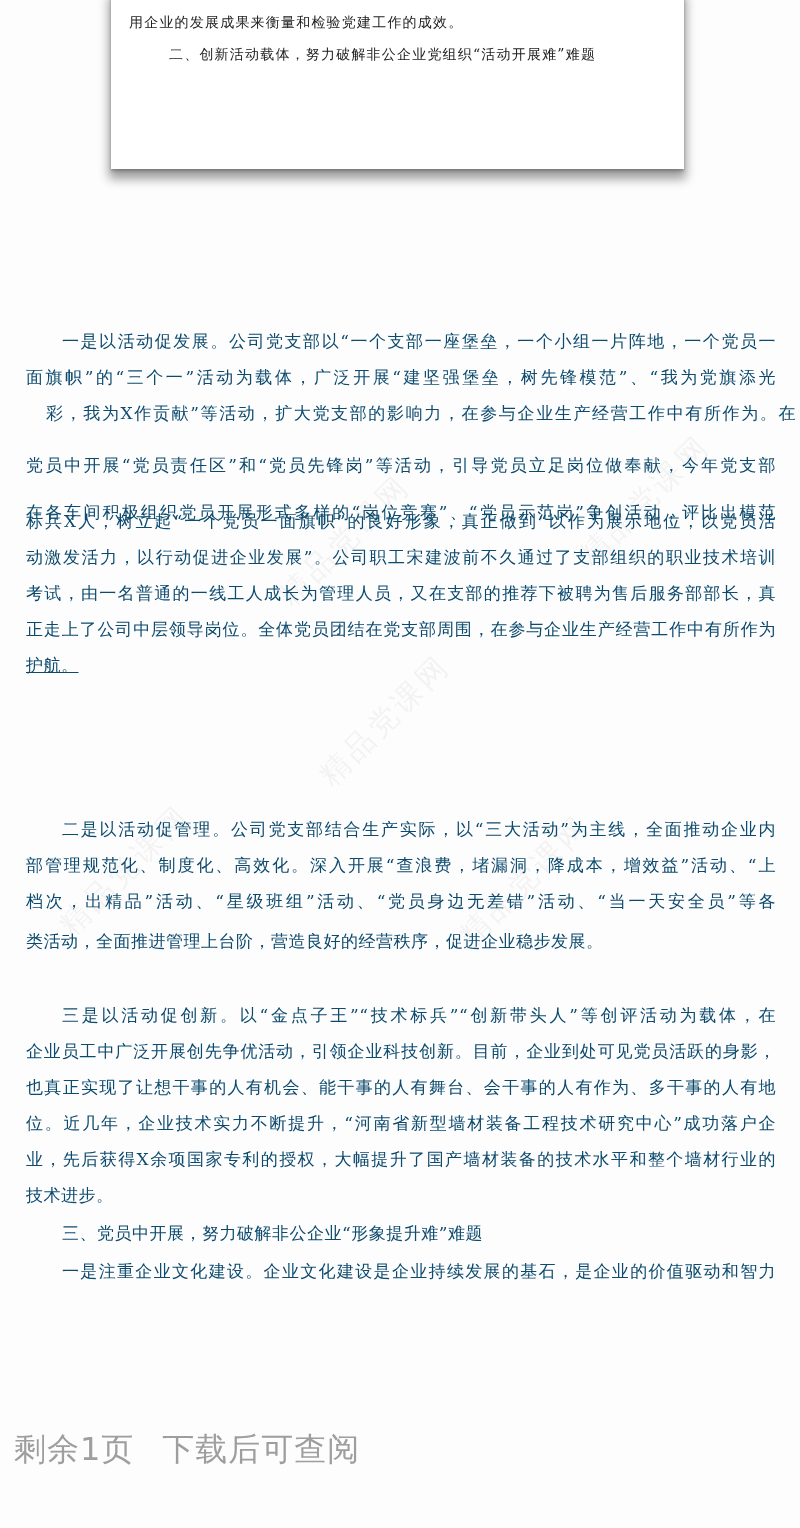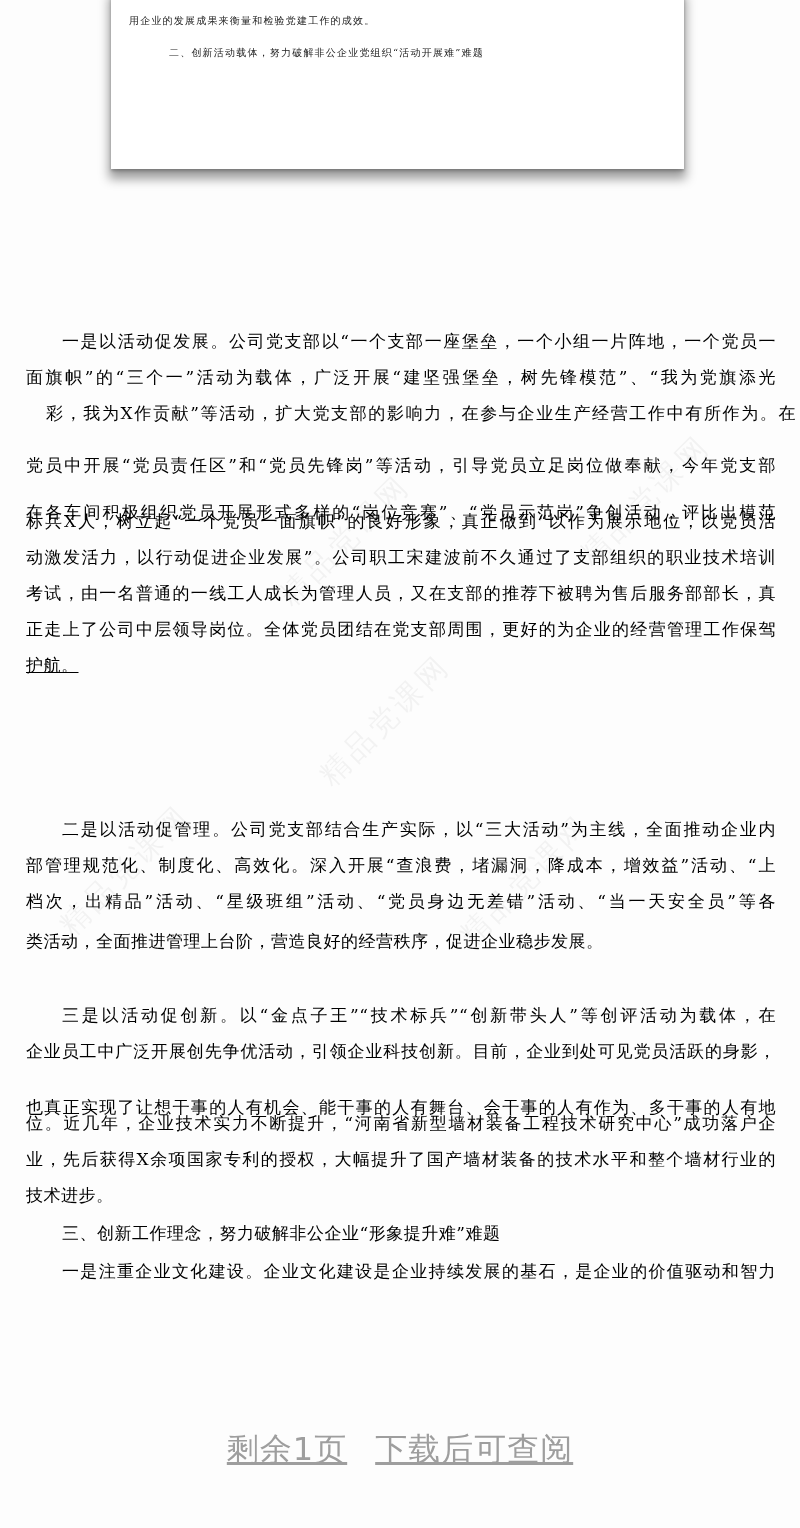--- a/index.html
+++ b/index.html
@@ -8,43 +8,43 @@
     background: #fdfdfd;
     font-family: "DejaVu Serif", "Liberation Serif", serif;
     color: #1a1a1a;
   }
   .prev-page {
     position: absolute; left: 111px; top: -10px; width: 573px; height: 179px;
     background: #ffffff;
     box-shadow: 0 8px 10px 2px rgba(0,0,0,0.38), 0 2px 3px rgba(0,0,0,0.25);
   }
   .prev-line {
-    position: absolute; font-size: 10px; white-space: nowrap; color: #222;
+    position: absolute; font-size: 14px; white-space: nowrap; color: #222;
     letter-spacing: 1.2px;
   }
   .body-text {
     position: absolute; left: 0; top: 0; width: 800px;
   }
   .line {
     position: absolute; left: 26px; width: 750px; height: 24px;
     font-size: 17px; line-height: 24px; white-space: nowrap;
     text-align: justify; text-align-last: justify;
-    letter-spacing: 0.5px; color: #000000;
+    letter-spacing: 0.5px; color: #0c4a6e;
   }
   .line.indent { left: 62px; width: 714px; }
   .line.last { text-align-last: left; }
   .watermark {
     position: absolute; font-family: "DejaVu Sans", "Liberation Sans", sans-serif;
     font-size: 30px; color: rgba(0,0,0,0.045); transform: rotate(-45deg);
     white-space: nowrap; letter-spacing: 4px; pointer-events: none;
   }
   .footer-text {
-    position: absolute; left: 0; top: 1428px; width: 800px; text-align: center;
+    position: absolute; left: 0; top: 1428px; width: 800px; 
     font-family: "DejaVu Sans", "Liberation Sans", sans-serif;
-    font-size: 32px; color: #9e9e9e; letter-spacing: 1px; text-decoration: underline;
+    font-size: 32px; color: #9e9e9e; letter-spacing: 1px;
   }
   .footer-text span { margin: 0 14px; }
 </style>
 </head>
 <body>
 
 <div class="prev-page">
   <div class="prev-line" style="left:18px; top:24px;">用企业的发展成果来衡量和检验党建工作的成效。</div>
   <div class="prev-line" style="left:58px; top:56px;">二、创新活动载体，努力破解非公企业党组织“活动开展难”难题</div>
 </div>
@@ -57,34 +57,34 @@
 
 <div class="body-text">
   <div class="line indent" style="top:329px;">一是以活动促发展。公司党支部以“一个支部一座堡垒，一个小组一片阵地，一个党员一</div>
   <div class="line" style="top:365px;">面旗帜”的“三个一”活动为载体，广泛开展“建坚强堡垒，树先锋模范”、“我为党旗添光</div>
   <div class="line" style="top:401px;margin-left:20px;">彩，我为X作贡献”等活动，扩大党支部的影响力，在参与企业生产经营工作中有所作为。在</div>
   <div class="line" style="top:437px;margin-top:16px;">党员中开展“党员责任区”和“党员先锋岗”等活动，引导党员立足岗位做奉献，今年党支部</div>
   <div class="line" style="top:473px;margin-top:27px;">在各车间积极组织党员开展形式多样的“岗位竞赛”、“党员示范岗”争创活动，评比出模范</div>
   <div class="line" style="top:509px;">标兵X人，树立起“一个党员一面旗帜”的良好形象，真正做到“以作为展示地位，以党员活</div>
   <div class="line" style="top:545px;">动激发活力，以行动促进企业发展”。公司职工宋建波前不久通过了支部组织的职业技术培训</div>
   <div class="line" style="top:581px;">考试，由一名普通的一线工人成长为管理人员，又在支部的推荐下被聘为售后服务部部长，真</div>
-  <div class="line" style="top:617px;">正走上了公司中层领导岗位。全体党员团结在党支部周围，更好的为企业的经营管理工作保驾</div>
+  <div class="line" style="top:617px;">正走上了公司中层领导岗位。全体党员团结在党支部周围，在参与企业生产经营工作中有所作为</div>
   <div class="line last" style="top:653px;text-decoration:underline;">护航。</div>
 
   <div class="line indent" style="top:817px;">二是以活动促管理。公司党支部结合生产实际，以“三大活动”为主线，全面推动企业内</div>
   <div class="line" style="top:853px;">部管理规范化、制度化、高效化。深入开展“查浪费，堵漏洞，降成本，增效益”活动、“上</div>
   <div class="line" style="top:889px;">档次，出精品”活动、“星级班组”活动、“党员身边无差错”活动、“当一天安全员”等各</div>
   <div class="line last" style="top:929px;">类活动，全面推进管理上台阶，营造良好的经营秩序，促进企业稳步发展。</div>
 
   <div class="line indent" style="top:1003px;">三是以活动促创新。以“金点子王”“技术标兵”“创新带头人”等创评活动为载体，在</div>
   <div class="line" style="top:1039px;">企业员工中广泛开展创先争优活动，引领企业科技创新。目前，企业到处可见党员活跃的身影，</div>
-  <div class="line" style="top:1075px;margin-top:20px;">也真正实现了让想干事的人有机会、能干事的人有舞台、会干事的人有作为、多干事的人有地</div>
+  <div class="line" style="top:1075px;">也真正实现了让想干事的人有机会、能干事的人有舞台、会干事的人有作为、多干事的人有地</div>
   <div class="line" style="top:1111px;">位。近几年，企业技术实力不断提升，“河南省新型墙材装备工程技术研究中心”成功落户企</div>
   <div class="line" style="top:1147px;">业，先后获得X余项国家专利的授权，大幅提升了国产墙材装备的技术水平和整个墙材行业的</div>
   <div class="line last" style="top:1183px;">技术进步。</div>
 
-  <div class="line indent last" style="top:1221px;">三、创新工作理念，努力破解非公企业“形象提升难”难题</div>
+  <div class="line indent last" style="top:1221px;">三、党员中开展，努力破解非公企业“形象提升难”难题</div>
   <div class="line indent" style="top:1259px;">一是注重企业文化建设。企业文化建设是企业持续发展的基石，是企业的价值驱动和智力</div>
 </div>
 
 <div class="footer-text">
   <span>剩余1页</span><span>下载后可查阅</span>
 </div>
 
 </body></html>

